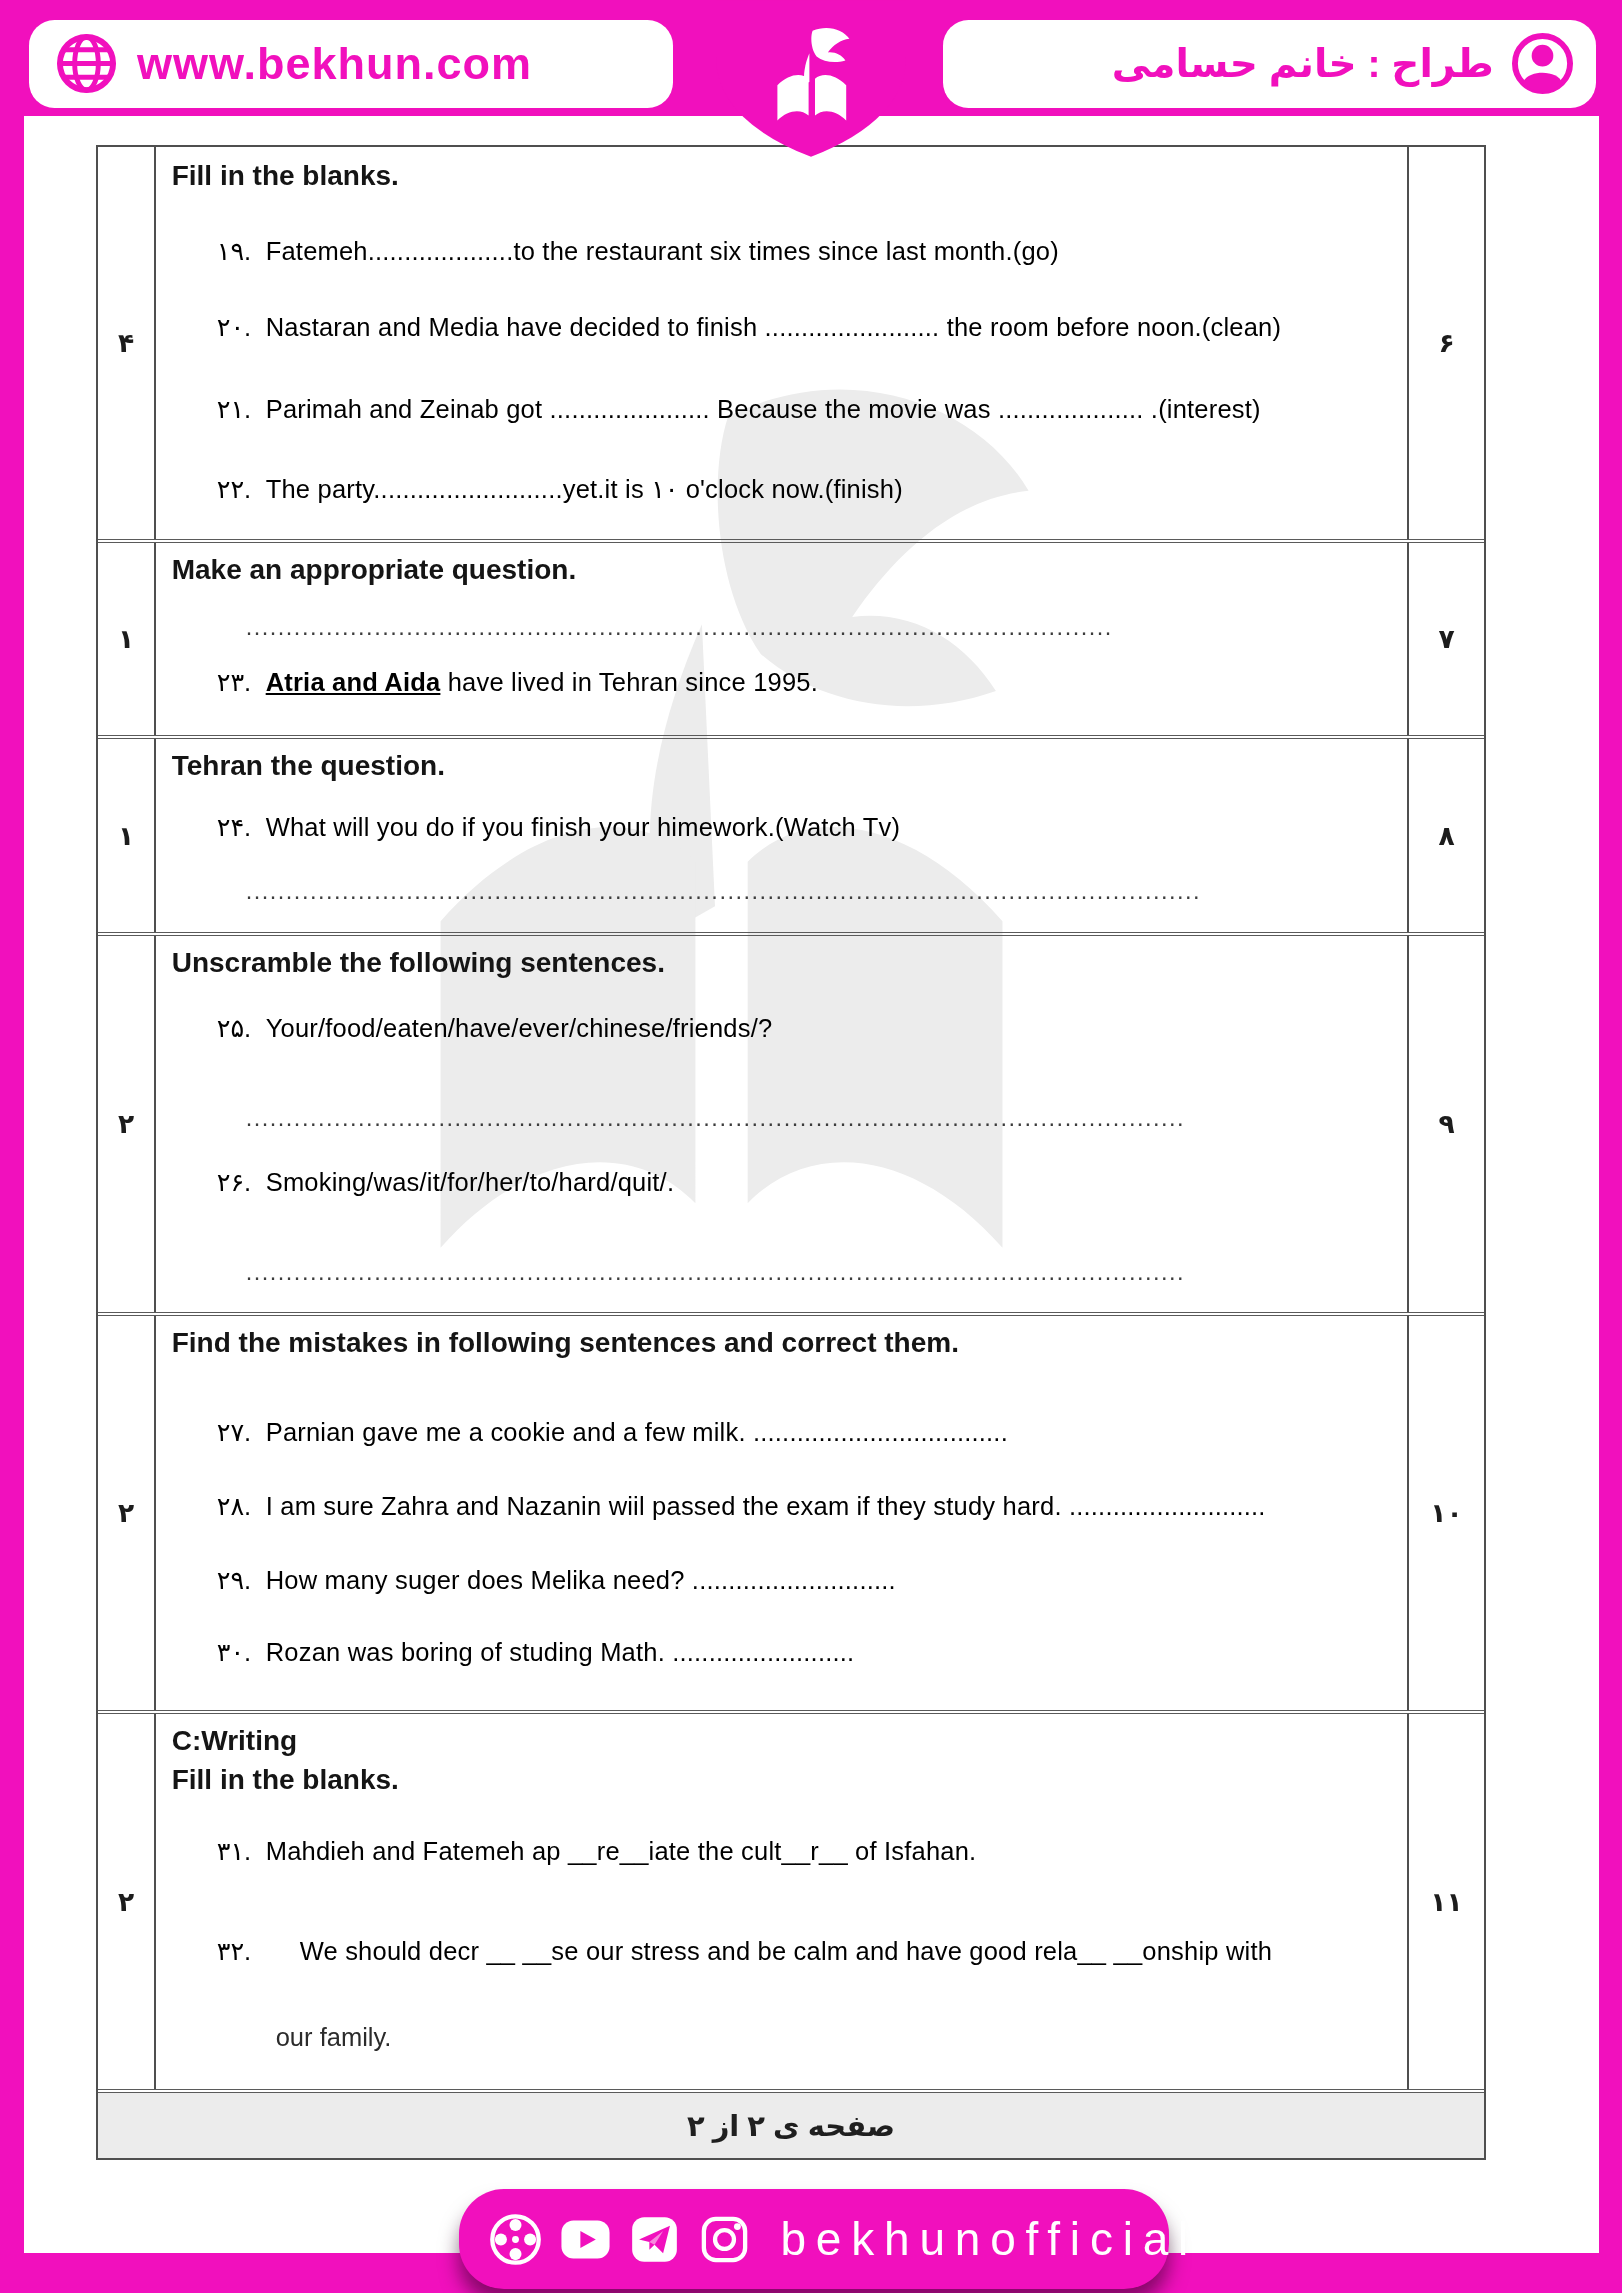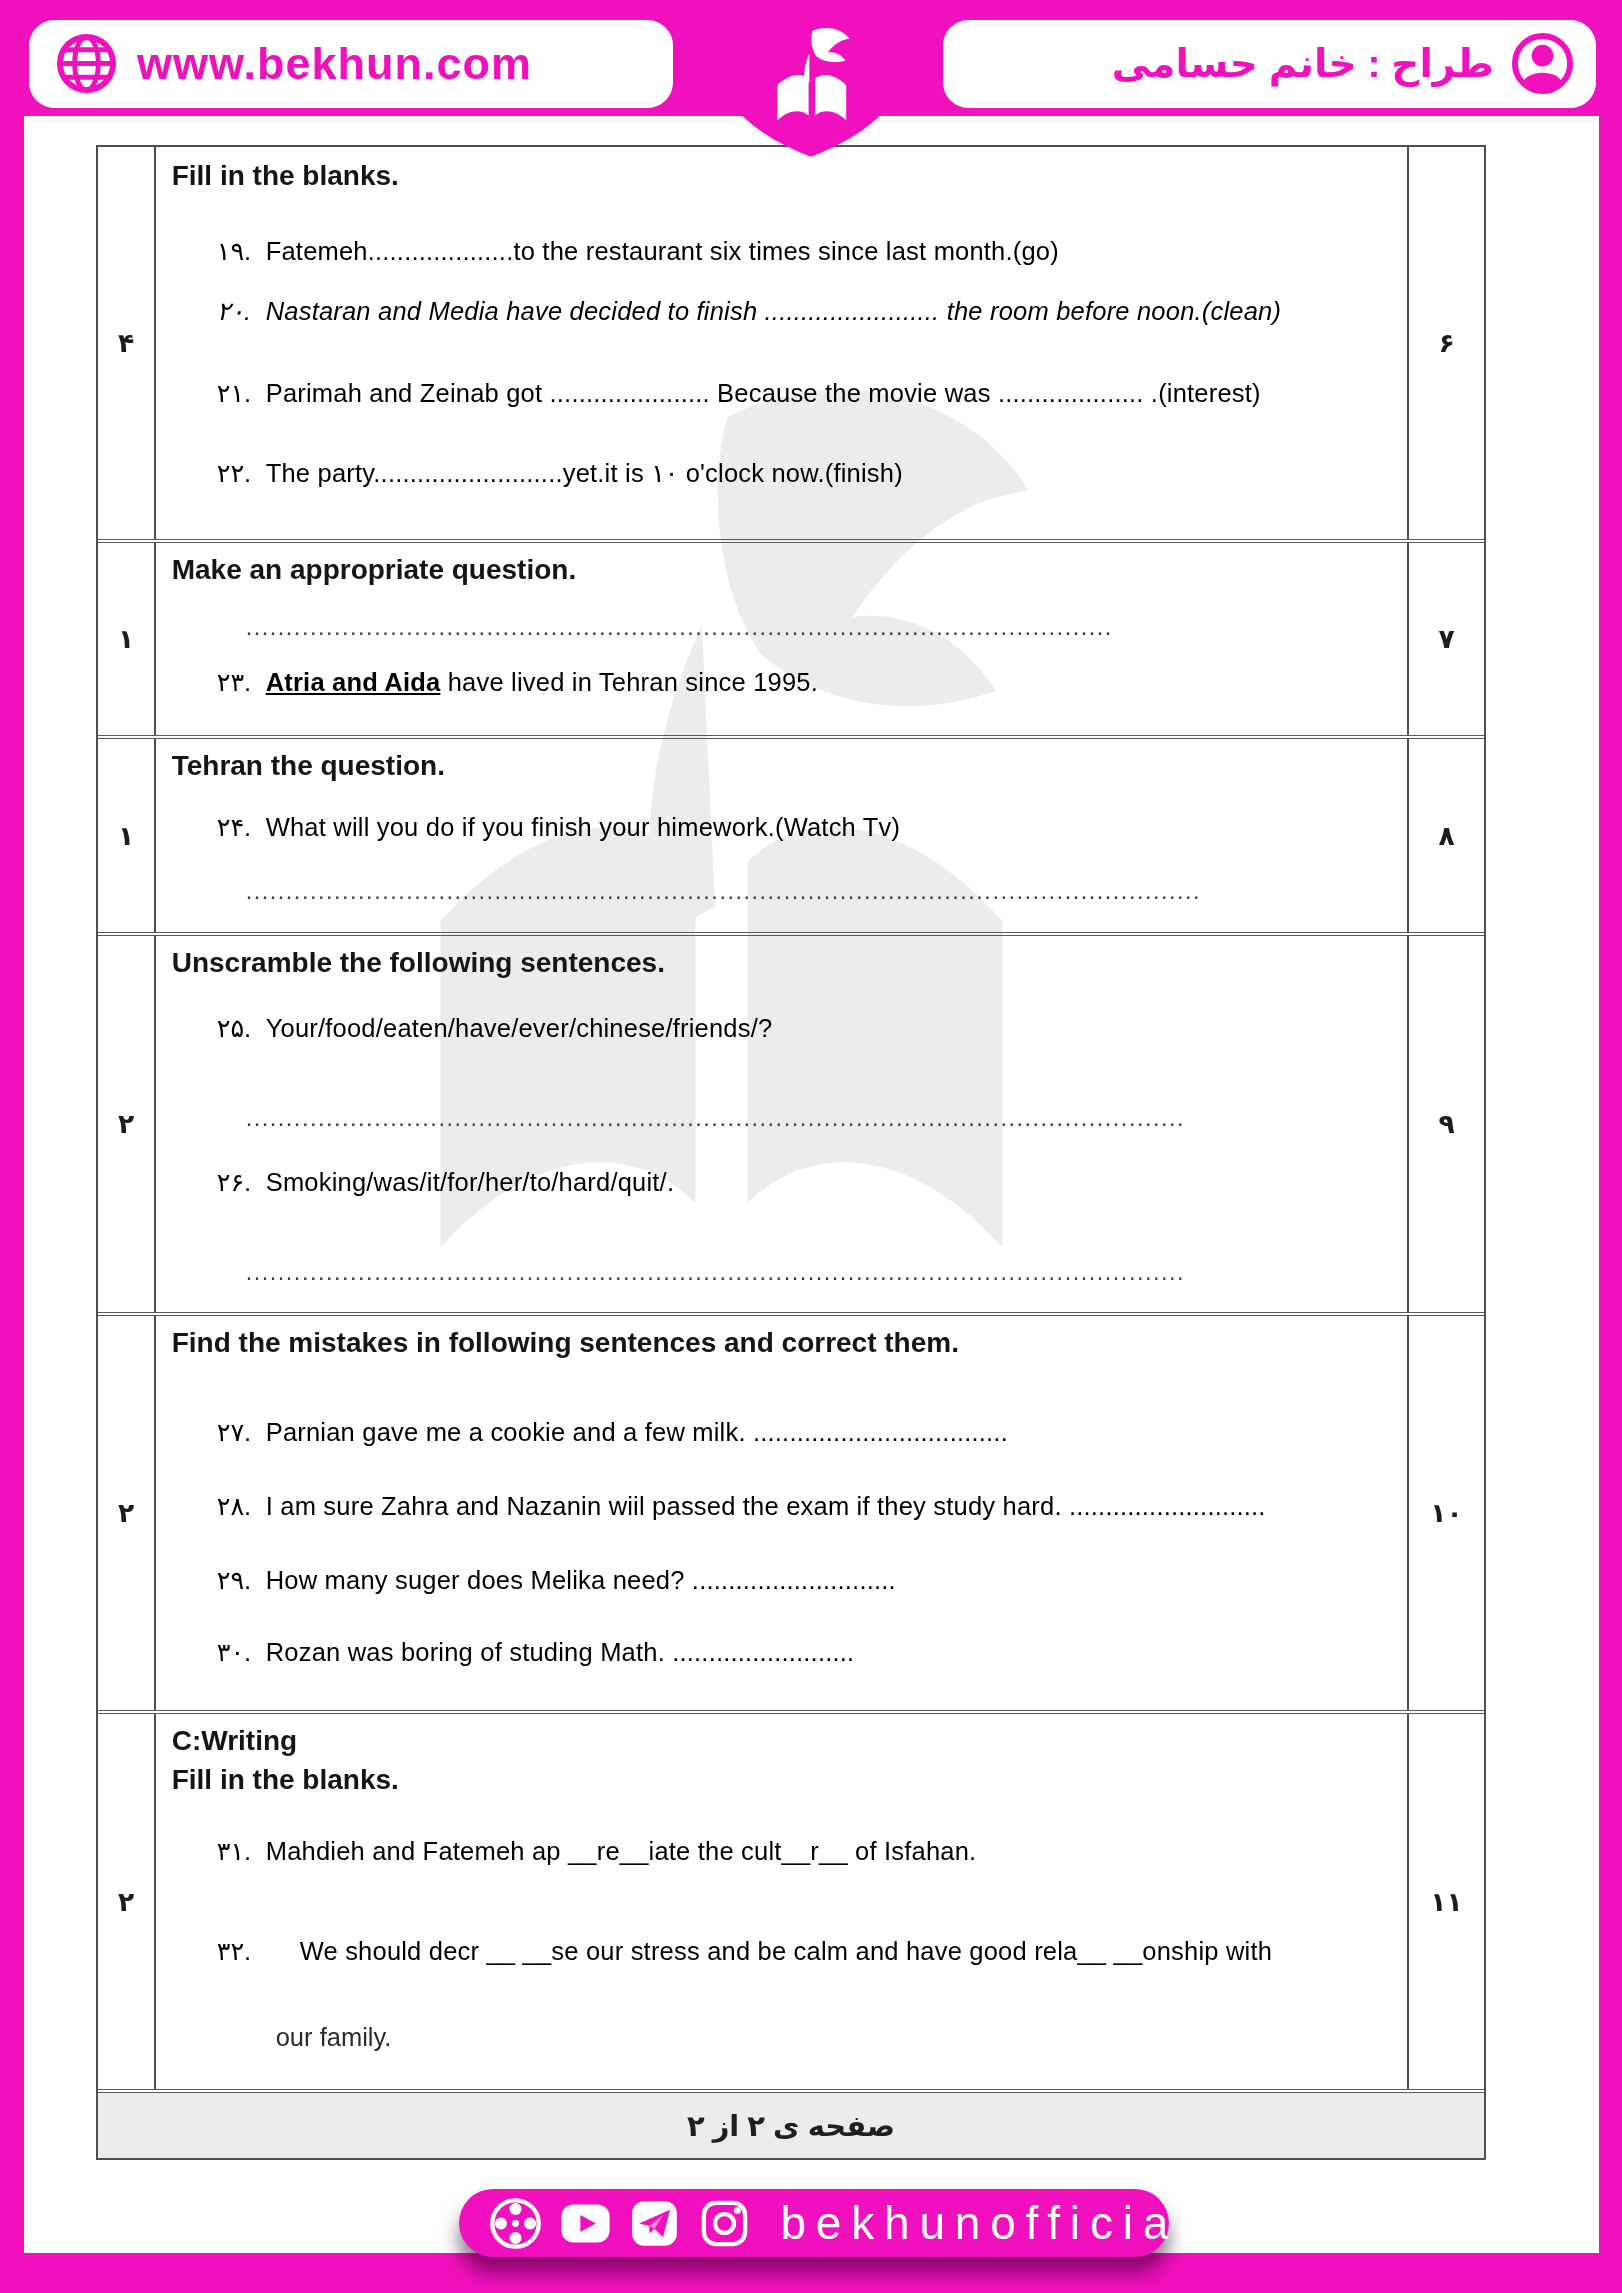--- a/index.html
+++ b/index.html
@@ -59,21 +59,21 @@
   }
   .cont-line { padding-left:104px; font-size:25.5px; line-height:33px; color:#2b2b2b; }
 
   .footer-row {
     height:65px; background:#ececec; display:flex; align-items:center; justify-content:center;
     font-size:29px; font-weight:600; color:#1f1f1f; direction:rtl;
   }
 
   
   .social-pill {
-    position:absolute; left:459px; top:2189px; width:710px; height:68px;
+    position:absolute; left:459px; top:2189px; width:710px; height:100px;
     background:#F110BD; border-radius:45px; z-index:6;
     display:flex; align-items:center; padding-left:29px; gap:14.7px;
     box-shadow:0 15.7px 19.6px rgba(45,0,35,0.55);
   }
   .sicon { width:55px; height:55px; flex:0 0 auto; }
   .social-text { color:#fff; font-size:46px; font-weight:500; letter-spacing:9.8px; margin-left:13.7px; }
 </style>
 </head>
 <body>
 
@@ -134,21 +134,21 @@
   <div class="trow" style="height:396px;">
     <div class="cell-side cell-score">
       <span>۴</span>
     </div>
     <div class="cell-main">
       <div class="sec-title" style="margin-top:11.8px;">Fill in the blanks.</div>
       <div class="q-line" style="margin-top:43px;">
         <span class="q-num">۱۹.</span>
         <span class="q-text">Fatemeh....................to the restaurant six times since last month.(go)</span>
       </div>
-      <div class="q-line" style="margin-top:27px;font-style:italic;">
+      <div class="q-line" style="margin-top:43px;">
         <span class="q-num">۲۰.</span>
         <span class="q-text">Nastaran and Media have decided to finish ........................ the room before noon.(clean)</span>
       </div>
       <div class="q-line" style="margin-top:49px;">
         <span class="q-num">۲۱.</span>
         <span class="q-text">Parimah and Zeinab got ...................... Because the movie was .................... .(interest)</span>
       </div>
       <div class="q-line" style="margin-top:47px;">
         <span class="q-num">۲۲.</span>
         <span class="q-text">The party..........................yet.it is ۱۰ o'clock now.(finish)</span>

